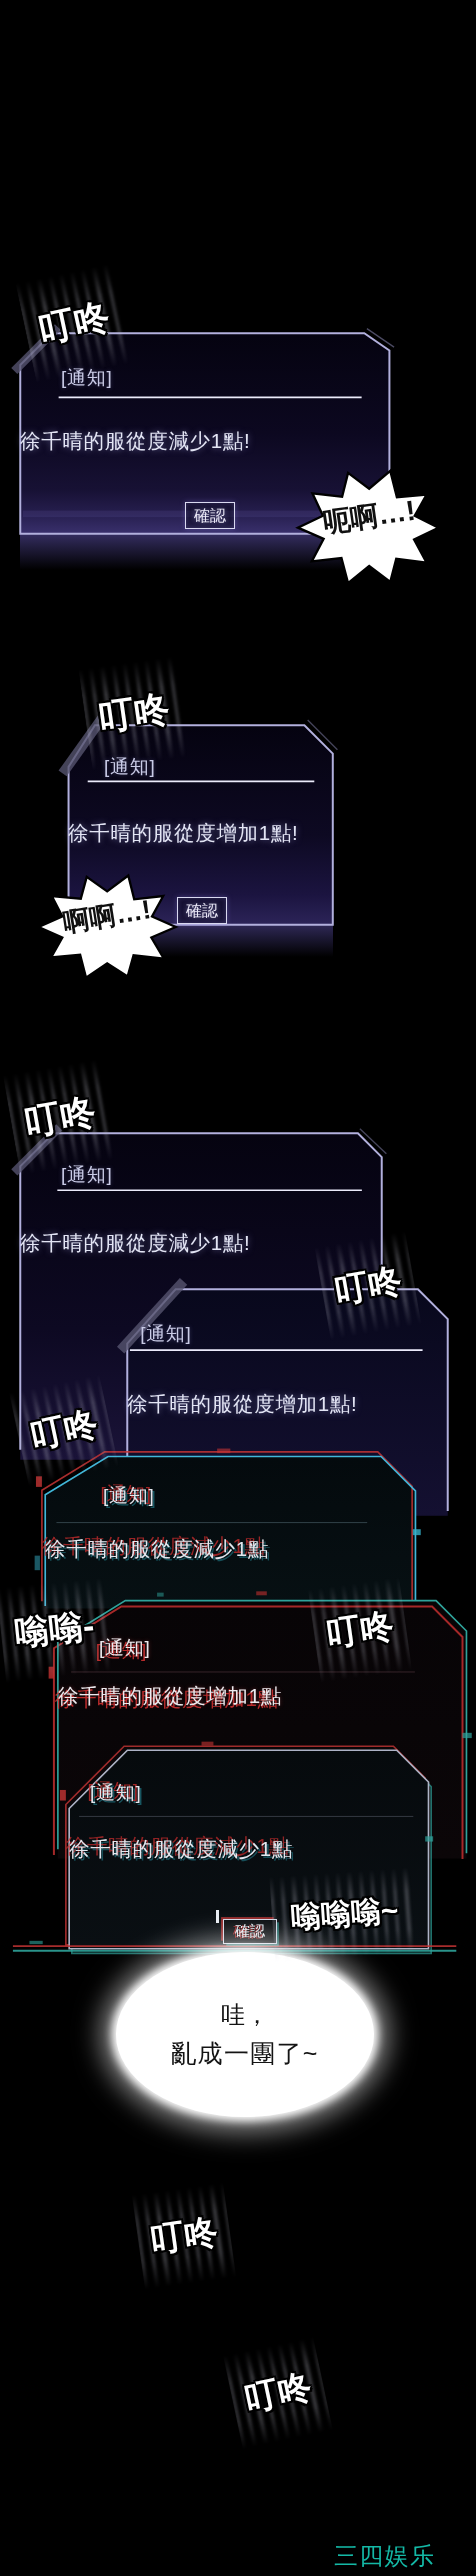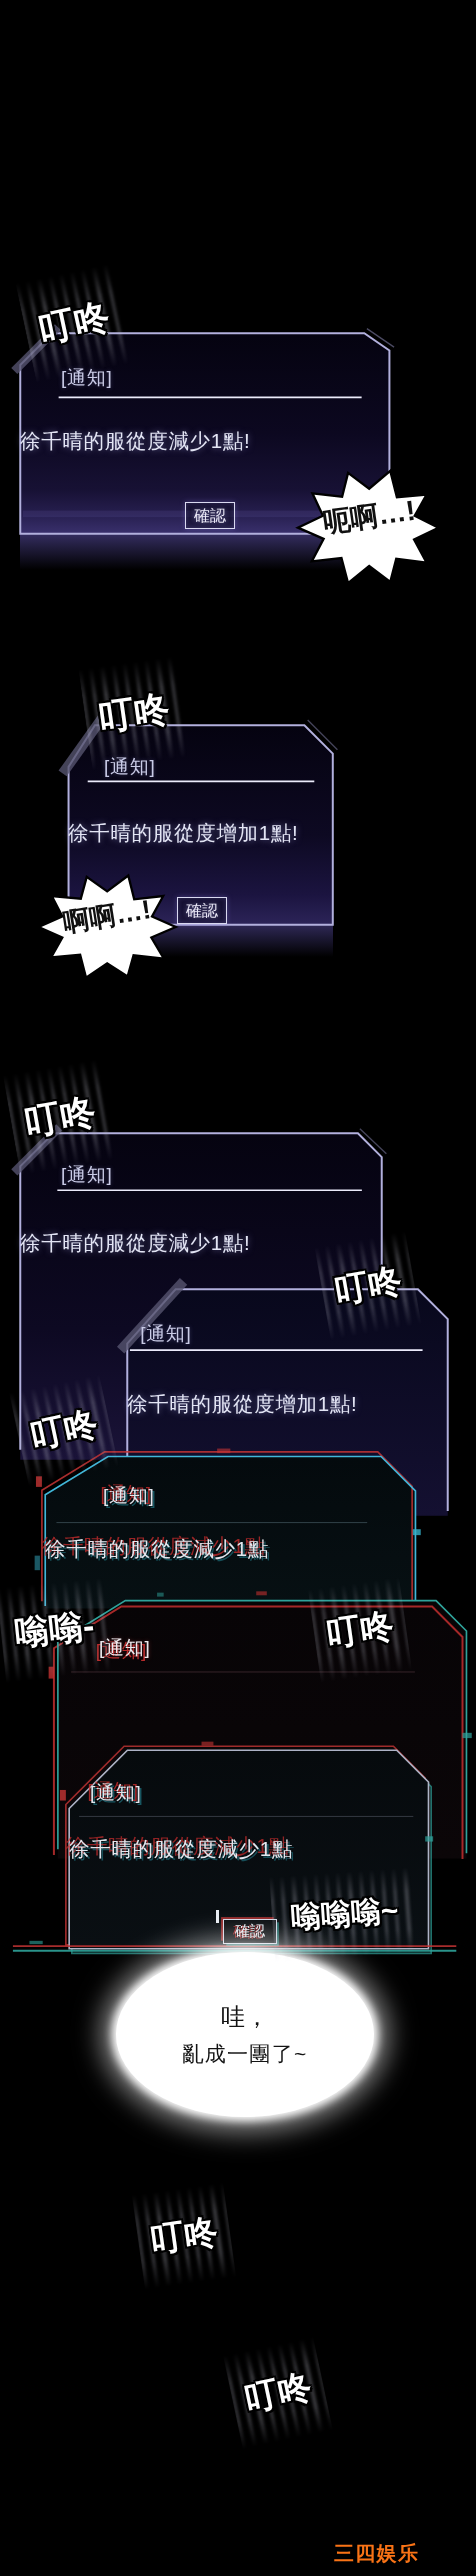--- a/index.html
+++ b/index.html
@@ -57,24 +57,24 @@
   }
   
   .burst{position:absolute;z-index:45;}
   .burst-label{position:absolute;z-index:46;color:#101010;font-weight:bold;text-align:center;white-space:nowrap;}
   .bubble{
     position:absolute;z-index:38;background:#fff;border-radius:50%;
     box-shadow:0 0 8px 4px #fff, 0 0 26.5px 14.6px rgba(255,255,255,.55);
     display:flex;flex-direction:column;align-items:center;justify-content:center;gap:6.6px;
   }
   .bubble .l1{color:#141414;font-size:24px;}
-  .bubble .l2{color:#141414;font-size:21px;letter-spacing:1.3px;text-align:center;}
+  .bubble .l2{color:#141414;font-size:25px;letter-spacing:1.3px;text-align:center;}
   .glow{position:absolute;z-index:5;pointer-events:none;}
   .watermark{
-    position:absolute;z-index:60;color:#f97316;font-size:20px;font-weight:bold;
+    position:absolute;z-index:60;color:#14b8a6;font-size:24px;font-weight:normal;
     letter-spacing:1.3px;
   }
 </style>
 </head>
 <body>
 
 <div id="canvas">
 
   <div class="sfx" style="left:38px;top:299px;font-size:36px;transform:rotate(-12deg);">
     <div class="streaks"></div>
@@ -224,20 +224,21 @@
       <path d="M102 0 H572 L618 46 V390 H0 V63 Z" fill="url(#g6)"></path>
       <path d="M0 376 L0 63 L102 0 L572 0 L618 46 L618 382" fill="none" stroke="#c22f2f" stroke-width="3" opacity="0.85" transform="translate(-6,9)"></path>
       <path d="M0 376 L0 63 L102 0 L572 0 L618 46 L618 382" fill="none" stroke="#2fa39b" stroke-width="2.5"></path>
       <rect x="-14" y="100" width="8" height="18" fill="#c22f2f" opacity="0.8"></rect>
       <rect x="612" y="200" width="14" height="8" fill="#2fa39b" opacity="0.7"></rect>
       <rect x="300" y="-14" width="16" height="6" fill="#c22f2f" opacity="0.6"></rect>
       <rect x="150" y="-12" width="10" height="6" fill="#2fa39b" opacity="0.5"></rect>
       <line x1="20" y1="108" x2="540" y2="108" stroke="#7a5560" stroke-width="1.5" opacity="0.4"></line>
     </svg>
     <div class="hdr glitch-red-txt" style="left:41px;top:34px;">[通知]</div>
+    <div class="msg glitch-red-txt" style="top:81px;">徐千晴的服從度增加1點</div>
   </div>
   <div class="sfx" style="left:14.6px;top:1607px;font-size:34px;transform:rotate(-6deg);z-index:41;">
     <div class="streaks"></div>
     <span class="t">嗡嗡-</span>
   </div>
   <div class="sfx" style="left:326px;top:1607px;font-size:34px;transform:rotate(-8deg);z-index:41;">
     <div class="streaks"></div>
     <span class="t">叮咚</span>
   </div>
 

